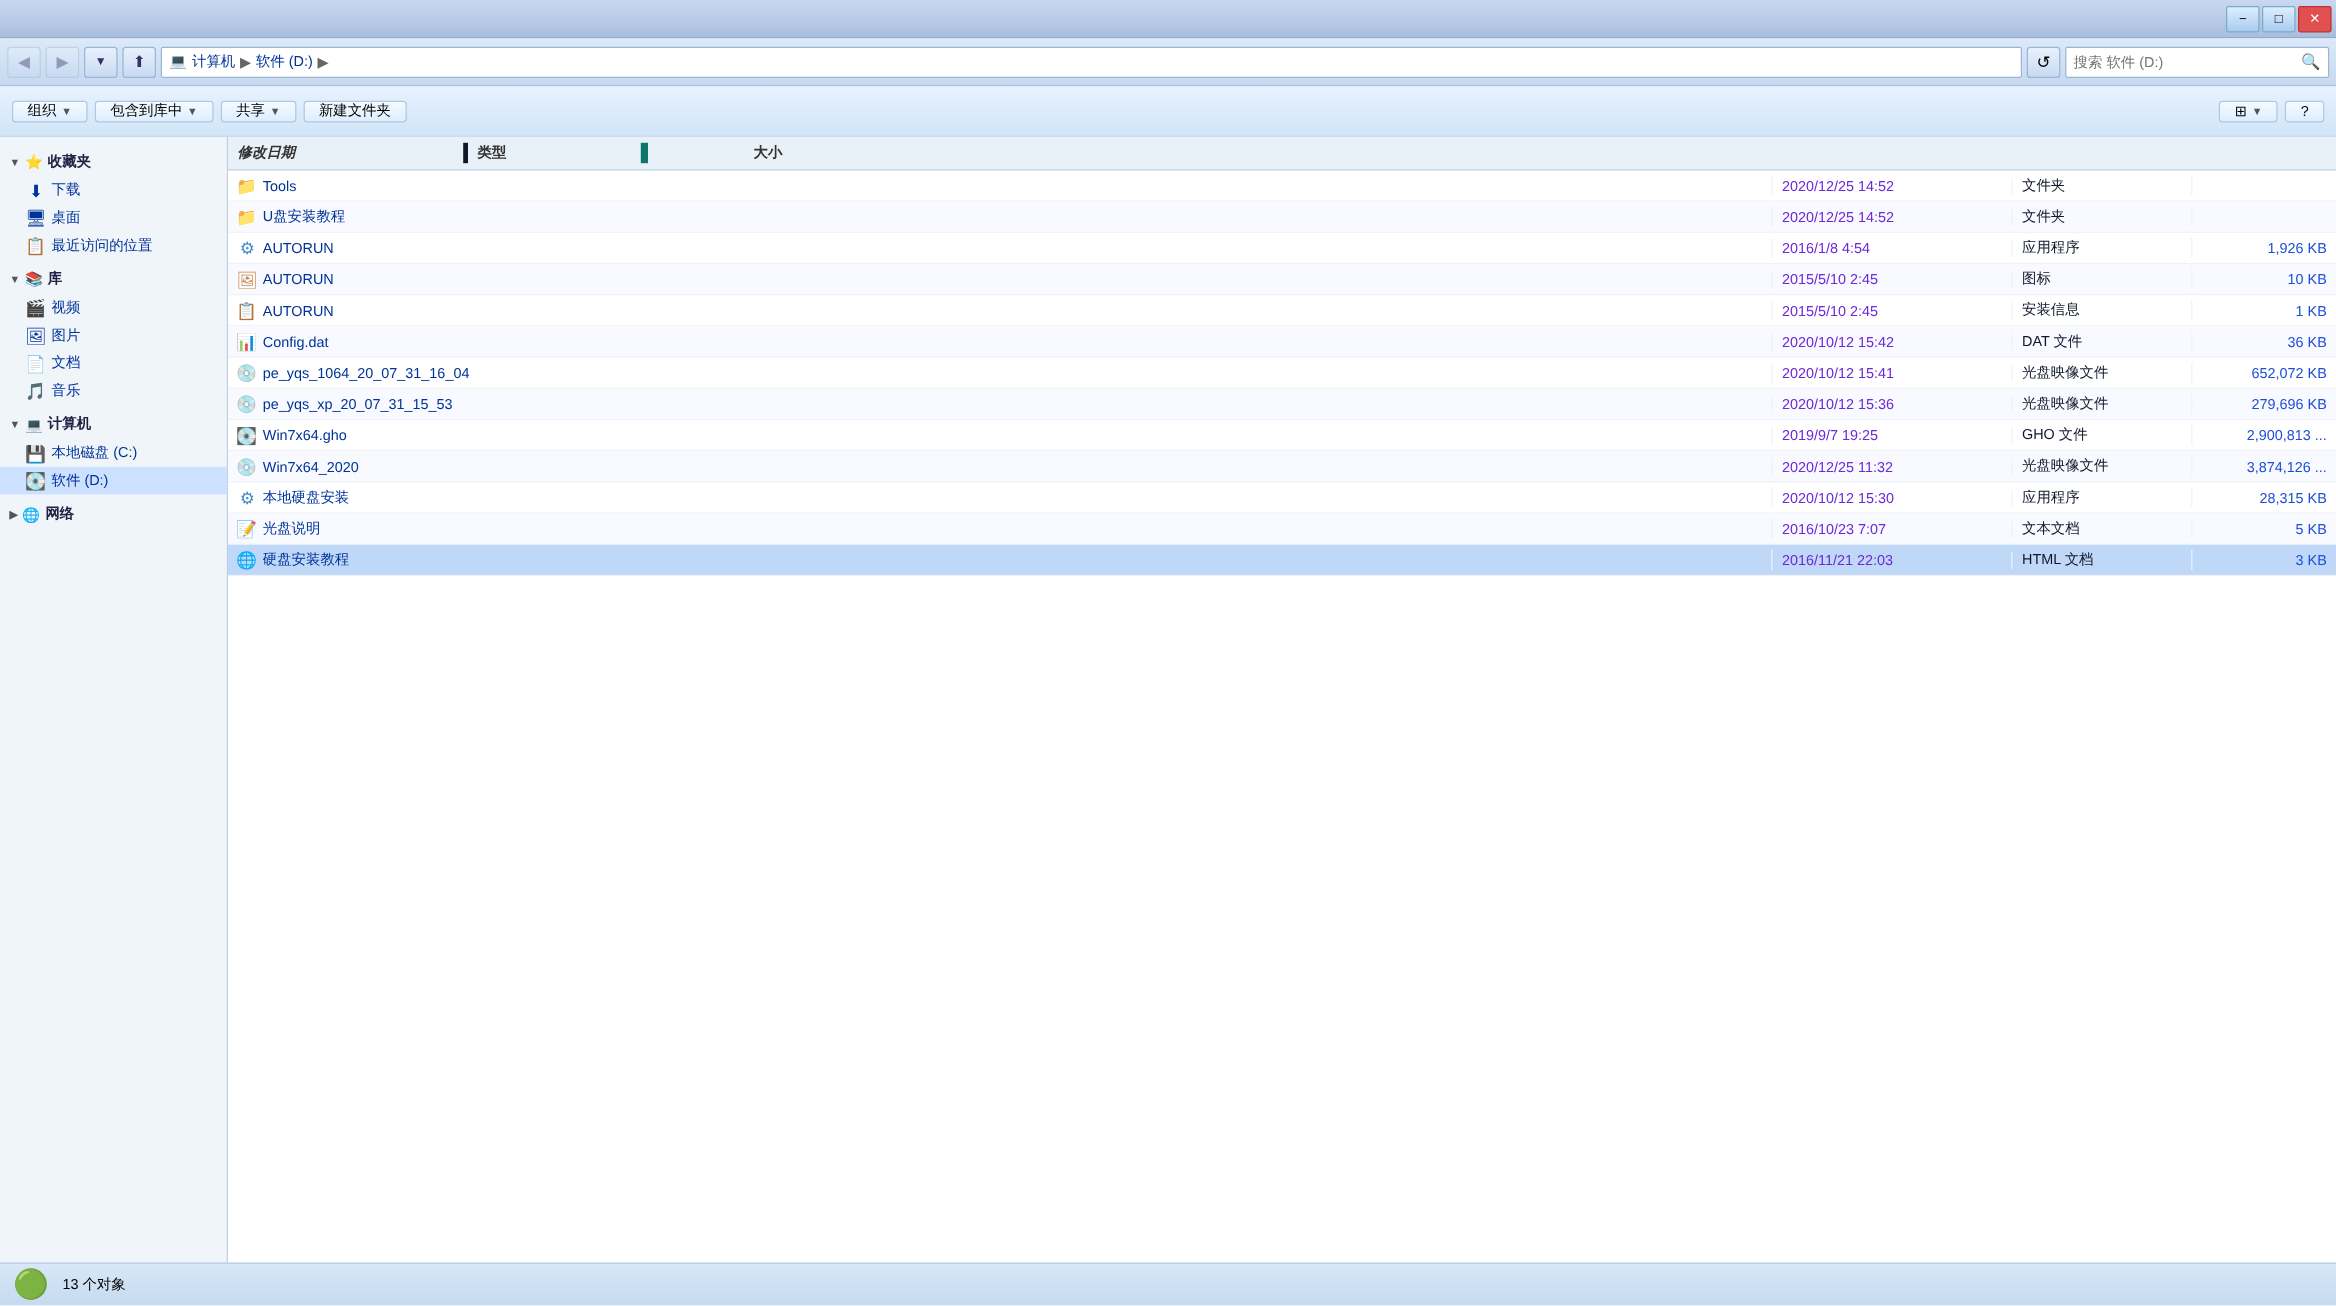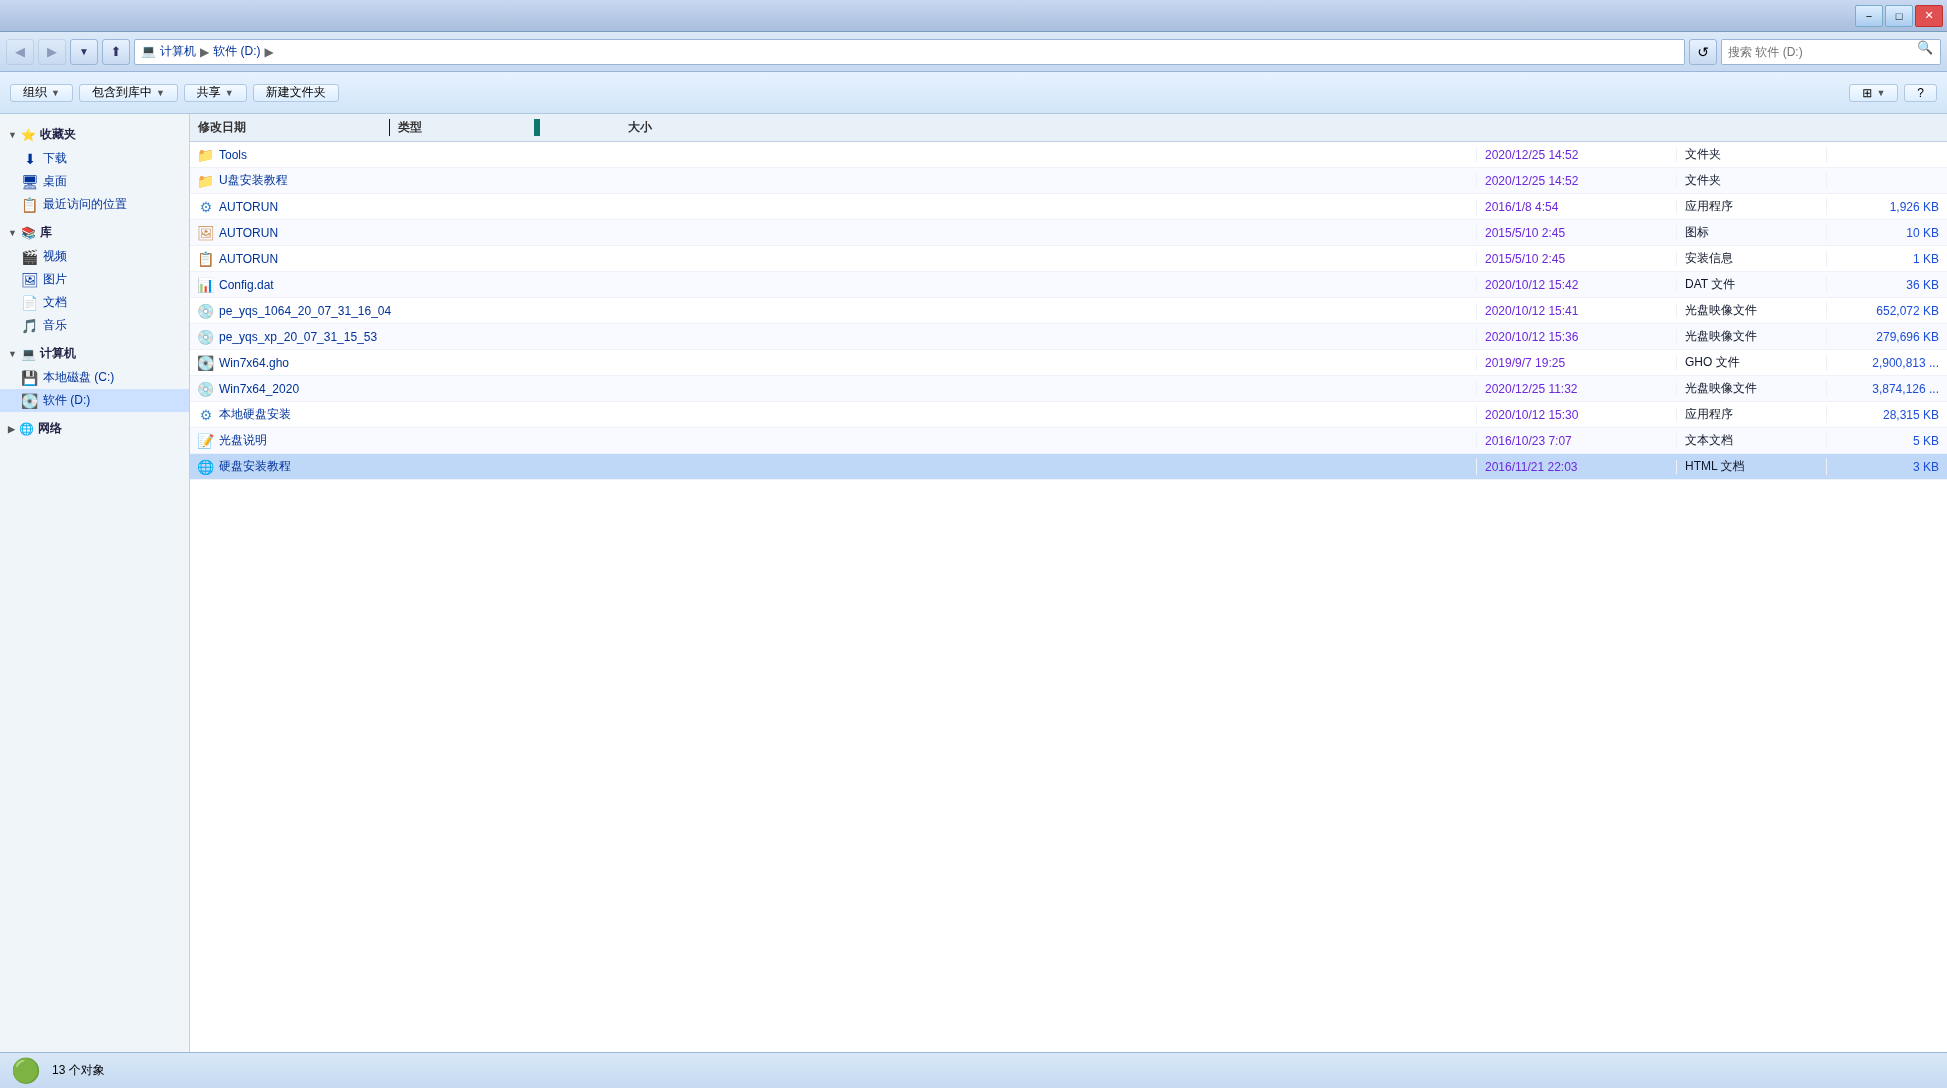--- a/index.html
+++ b/index.html
@@ -84,20 +84,21 @@
     }
     .breadcrumb-sep { color: #666; font-size: 12px; }
     .breadcrumb-icon { width: 16px; height: 16px; display: inline-block; }
     .search-box {
       width: 220px;
       height: 26px;
       border: 1px solid #9ab5d5;
       background: #fff;
       border-radius: 2px;
       display: flex;
+      align-items: center;
       padding: 0 6px;
       color: #888;
       font-size: 12px;
     }
     .search-box input {
       border: none;
       outline: none;
       font-size: 12px;
       color: #888;
       flex: 1;
@@ -203,21 +204,21 @@
       height: 28px;
       background: #e8f0f8;
       border-bottom: 1px solid #c0d0e0;
       font-size: 12px;
       font-weight: bold;
       color: #333;
       position: sticky;
       top: 0;
     }
     .col-name { flex: 1; min-width: 200px; padding: 0 8px; border-right: 1px solid #c8d8e8; }
-    .col-date { width: 200px; padding: 0 8px; border-right: 1px solid #0f172a; }
+    .col-date { width: 200px; padding: 0 8px; border-right: 4px solid #0f172a; font-style: italic; }
     .col-type { width: 150px; padding: 0 8px; border-right: 6px solid #0f766e; }
     .col-size { width: 120px; padding: 0 8px; text-align: right; font-family: Liberation Mono, monospace; }
     .file-row {
       display: flex;
       align-items: center;
       height: 26px;
       border-bottom: 1px solid #eef2f8;
       font-size: 12px;
     }
     .file-row.selected { background: #c0d8f8; }

